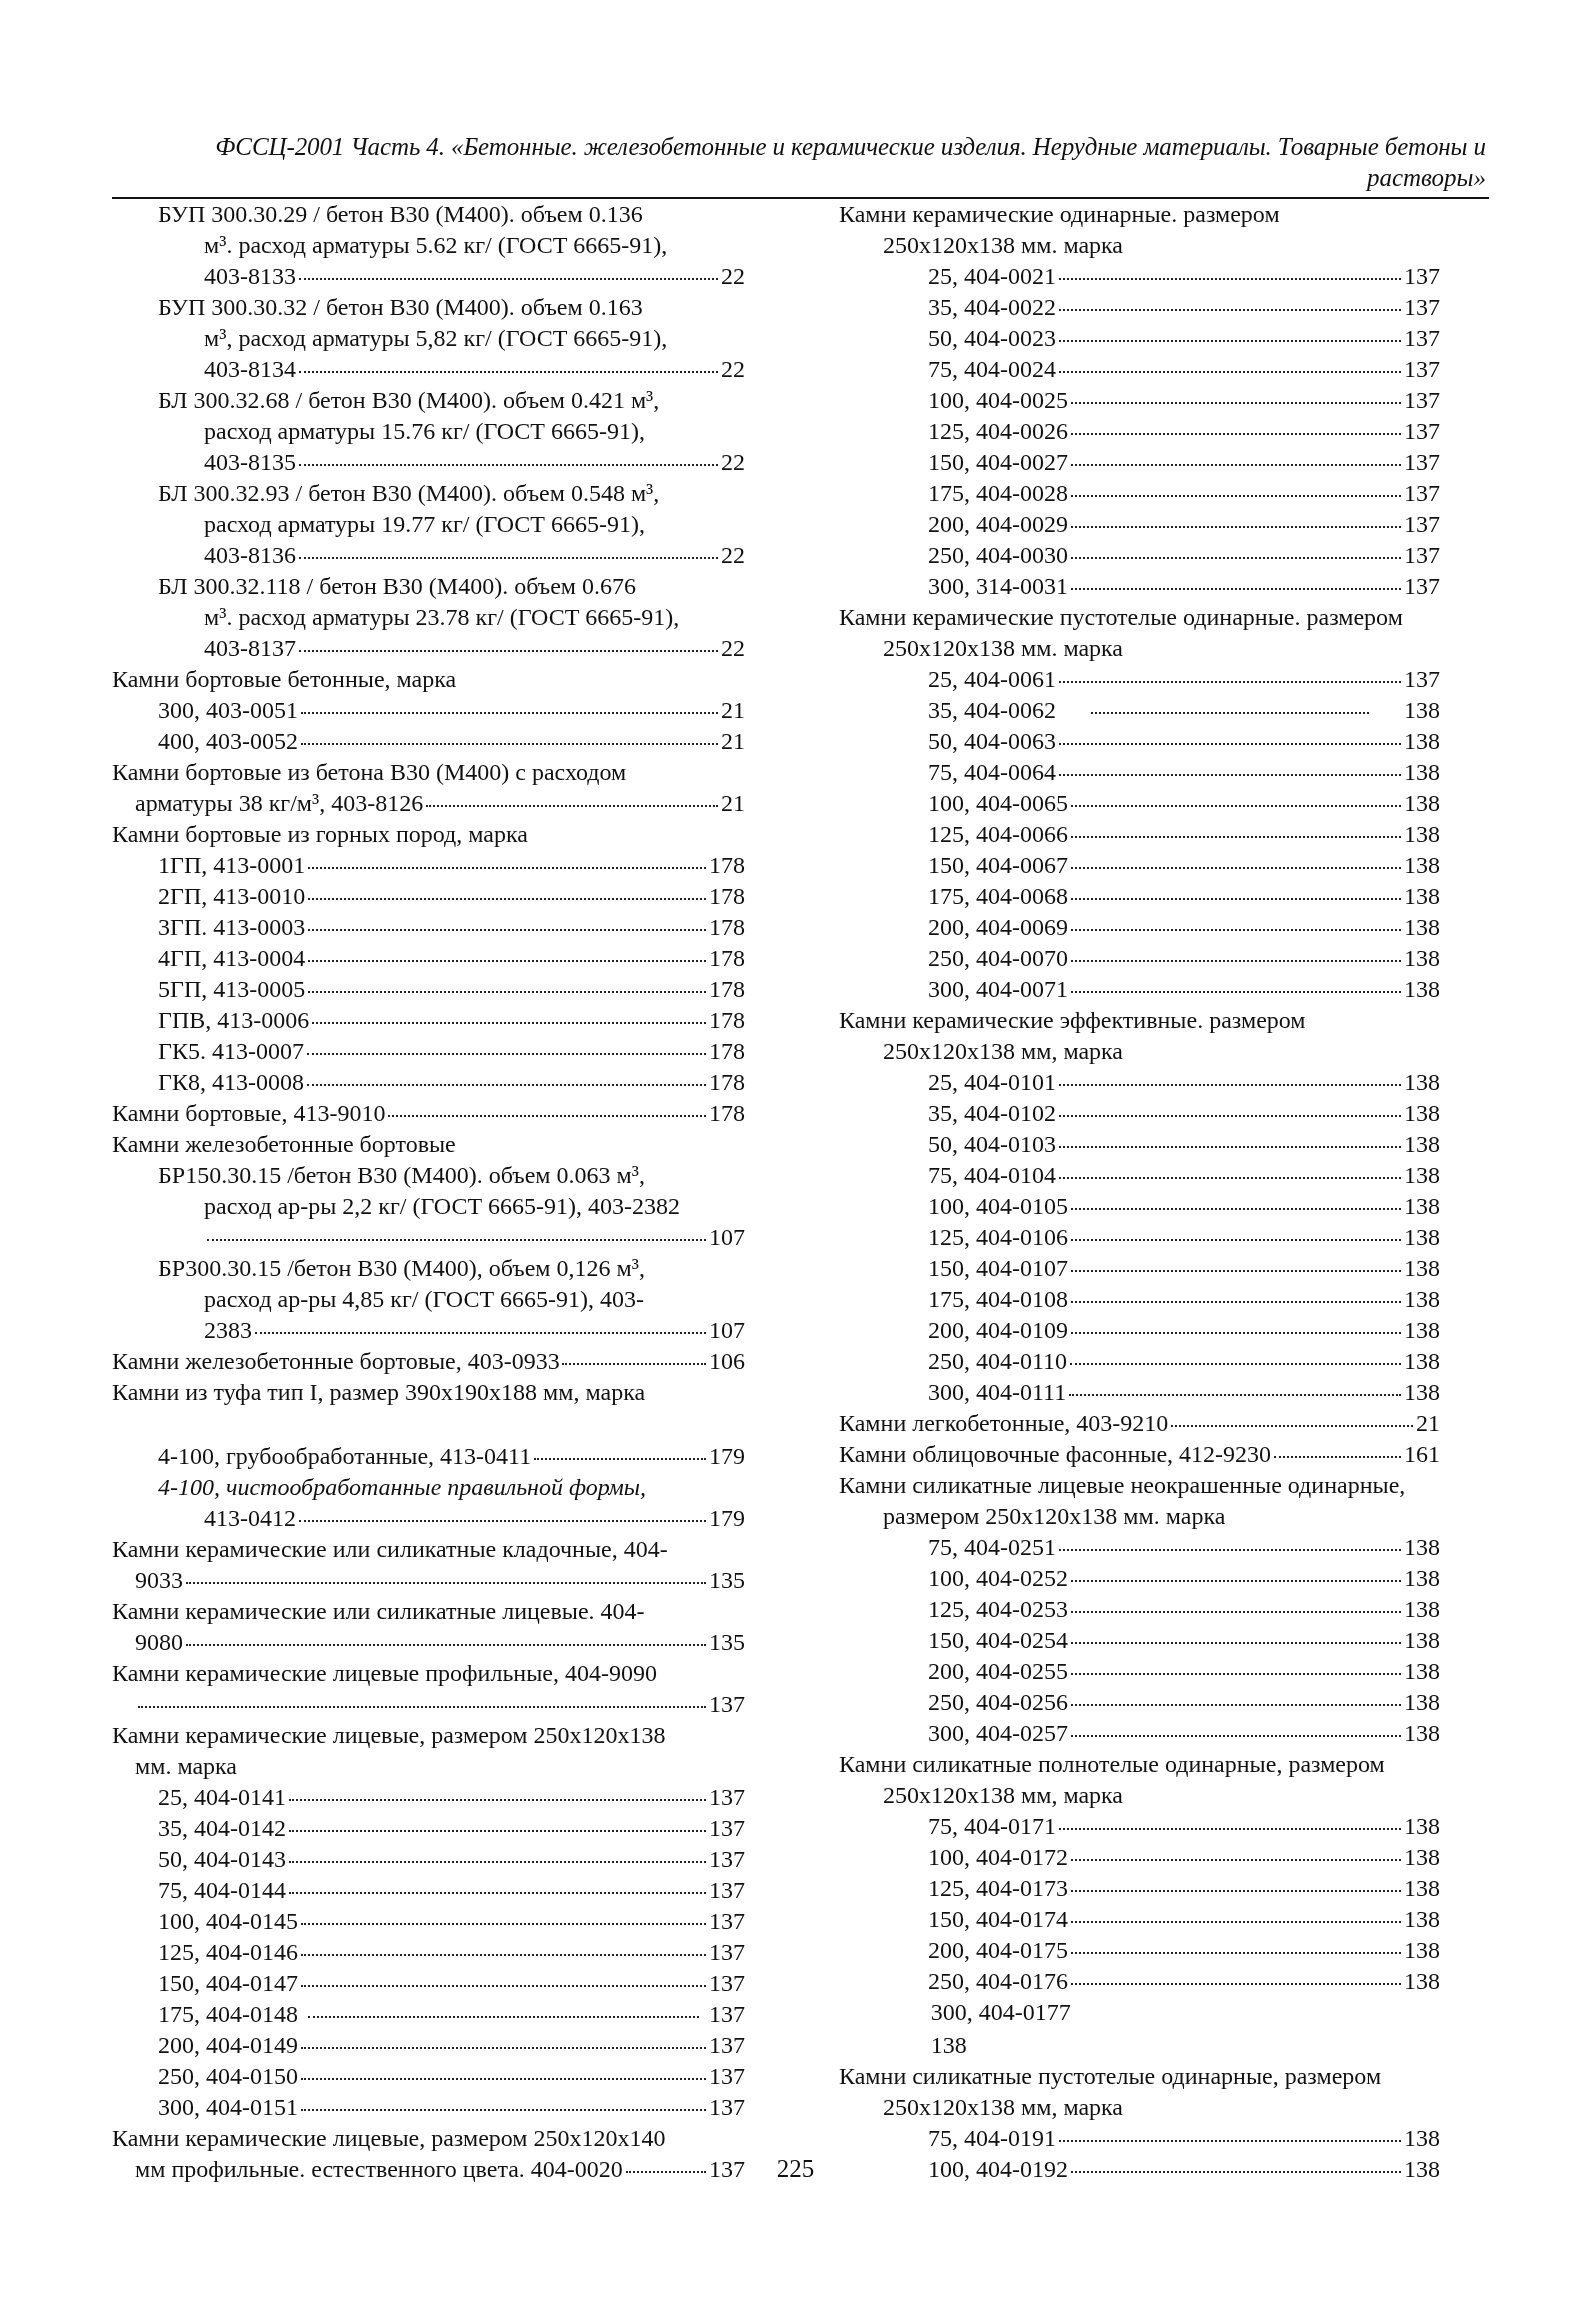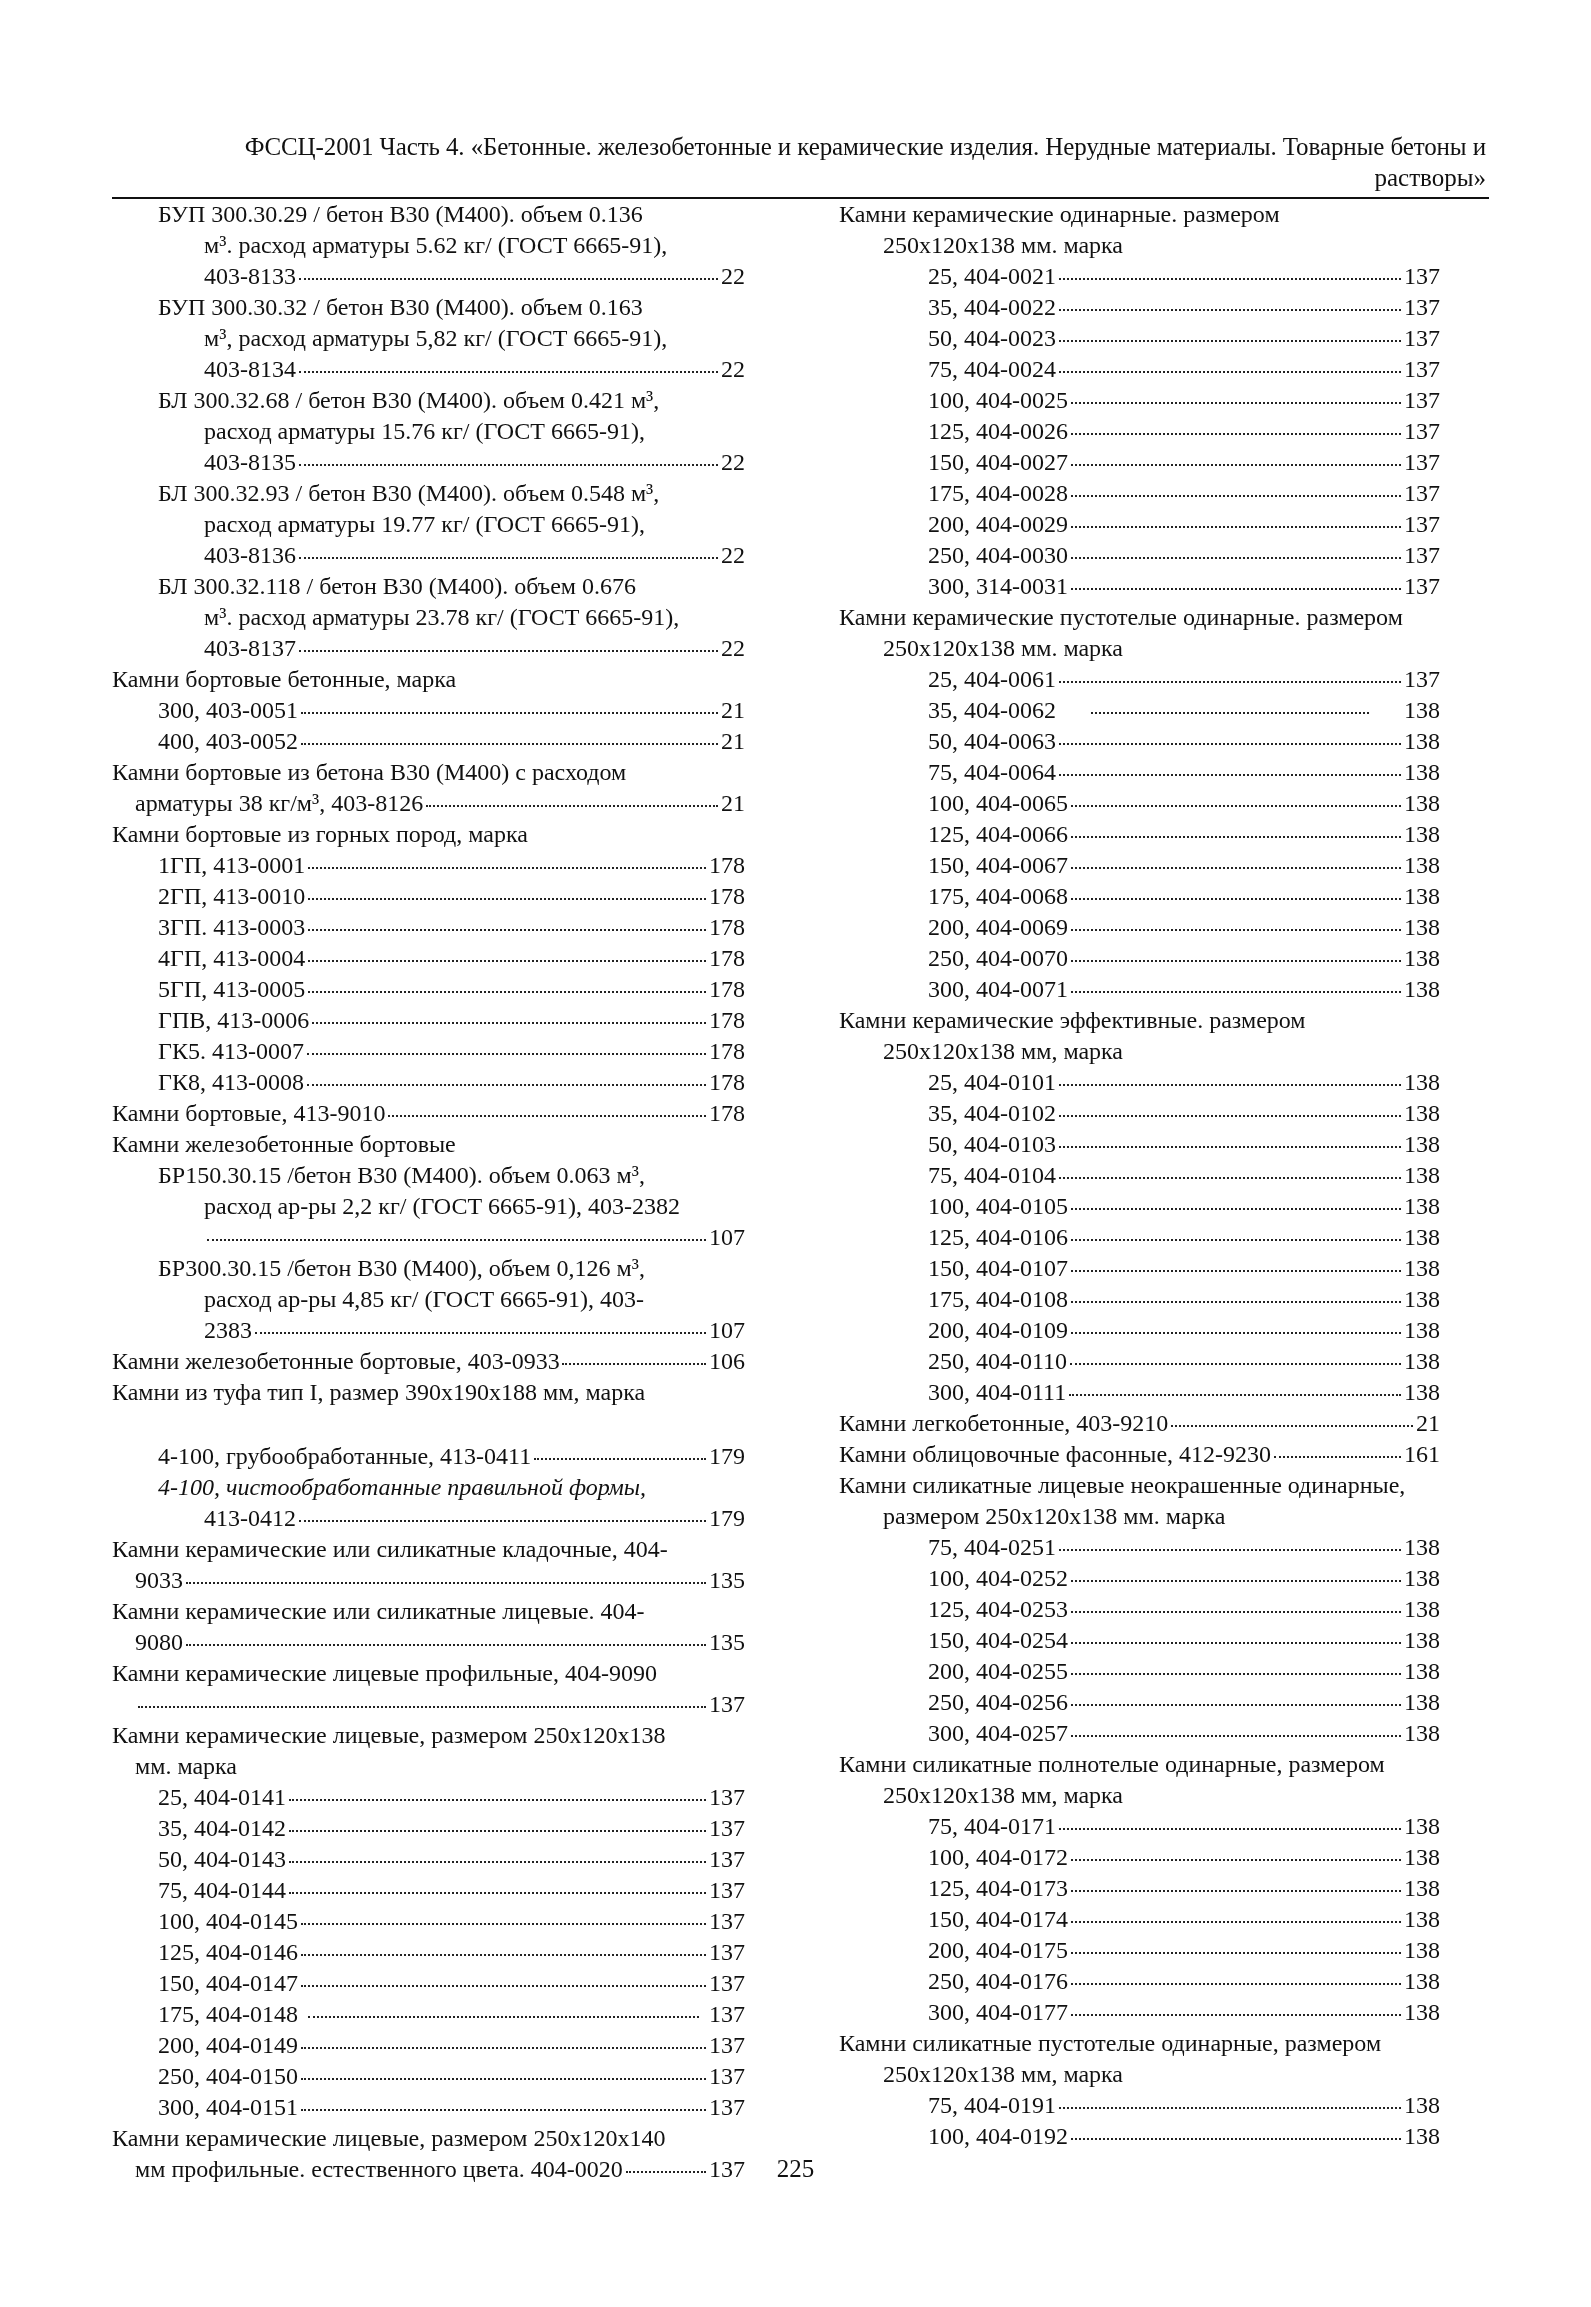--- a/index.html
+++ b/index.html
@@ -5,20 +5,21 @@
   html, body { margin: 0; padding: 0; background: #ffffff; }
   body {
     width: 1591px; height: 2307px; position: relative; overflow: hidden;
     font-family: "Liberation Serif", "DejaVu Serif", serif;
     color: #111111;
   }
   .header {
     position: absolute; left: 112px; top: 131px; width: 1374px;
     font-size: 25px; line-height: 31px; text-align: justify;
     text-align-last: right;
+    font-style: italic;
   }
   .header-line1 { display:block; text-align: left; white-space: nowrap; letter-spacing: -0.1px; }
   .header-line2 { display:block; text-align: right; }
   .rule {
     position: absolute; left: 112px; top: 197px; width: 1377px; height: 2px;
     background: #111;
   }
   .col {
     position: absolute; top: 199px; font-size: 24px; line-height: 31px;
   }
@@ -505,21 +506,21 @@
     <div class="entry lead" style="padding-left: 89px;">
       <span class="txt">200, 404-0175</span>
       <span class="dots"></span>
       <span class="pg">138</span>
     </div>
     <div class="entry lead" style="padding-left: 89px;">
       <span class="txt">250, 404-0176</span>
       <span class="dots"></span>
       <span class="pg">138</span>
     </div>
-    <div class="entry lead" style="padding-left: 89px;">
+    <div class="entry lead" style="padding-left: 89px; flex-direction: column;">
       <span class="txt">300, 404-0177</span>
       <span class="dots"></span>
       <span class="pg">138</span>
     </div>
     <div class="entry" style="padding-left: 0px;"><span>Камни силикатные пустотелые одинарные, размером</span></div>
     <div class="entry" style="padding-left: 44px;"><span>250x120x138 мм, марка</span></div>
     <div class="entry lead" style="padding-left: 89px;">
       <span class="txt">75, 404-0191</span>
       <span class="dots"></span>
       <span class="pg">138</span>

